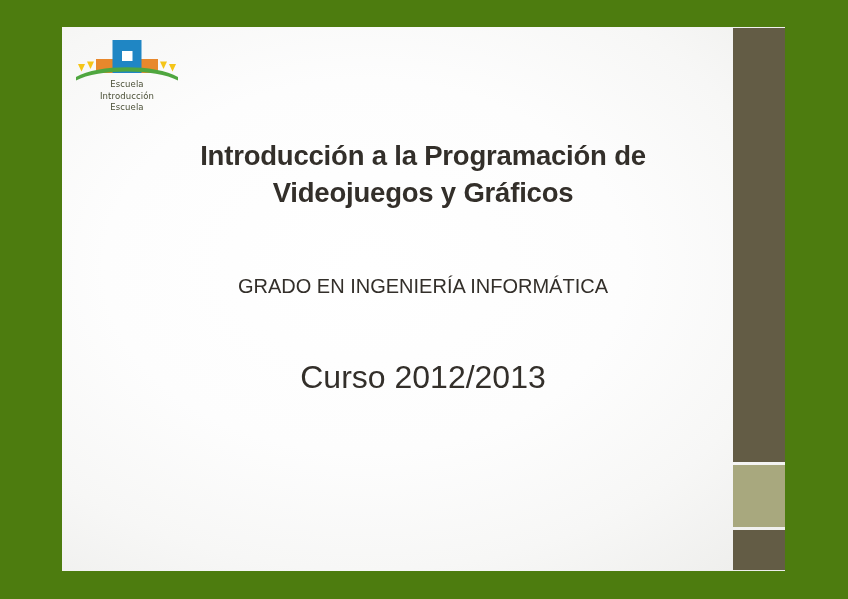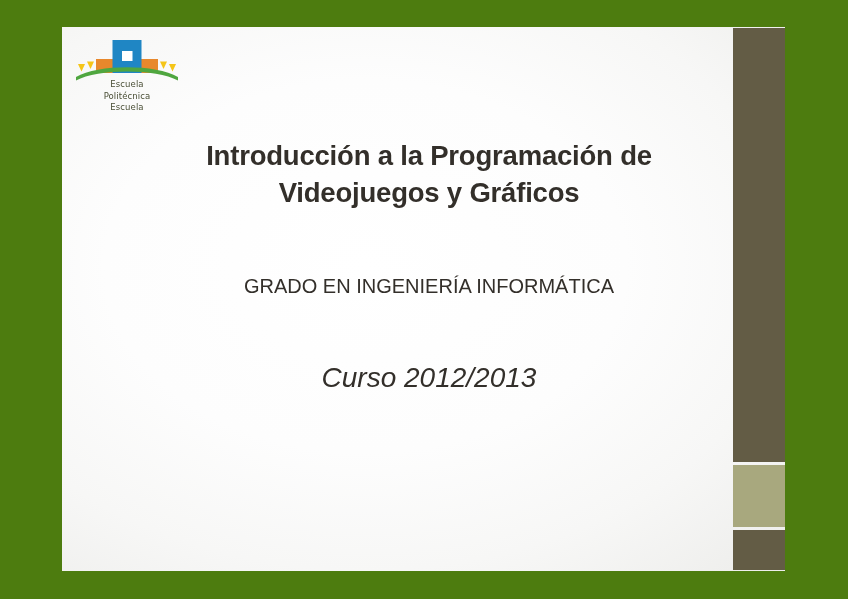--- a/index.html
+++ b/index.html
@@ -63,21 +63,21 @@
     font-family: "DejaVu Sans", sans-serif;
     font-size: 8.5px;
     line-height: 11.5px;
     letter-spacing: 0.1px;
   }
   .logo-text span { display: block; white-space: nowrap; }
 
   
   #slide-body {
     position: absolute;
-    left: 62px;
+    left: 56px;
     top: 110px;
     width: 610px;
     text-align: center;
   }
 
   #title-text {
     font-family: "Liberation Sans", sans-serif;
     font-weight: bold;
     font-size: 27.5px;
     line-height: 37px;
@@ -94,27 +94,26 @@
     line-height: 33px;
     color: #332f2a;
     margin: 0;
     padding: 0;
     margin-top: 59px;
   }
 
   #course-text {
     font-family: "Liberation Sans", sans-serif;
     font-weight: normal;
-    font-size: 28px;
+    font-size: 32px;
     line-height: 33px;
     color: #332f2a;
     margin: 0;
     padding: 0;
     margin-top: 58px;
-    font-style: italic;
   }
 
   
   #side-bar {
     position: absolute;
     left: 671px;
     top: 1px;
     width: 52px;
     height: 542px;
   }
@@ -149,21 +148,21 @@
 
         <rect x="44.5" y="7" width="29" height="33" fill="#1f86c4"></rect>
 
         <rect x="54" y="18" width="10.5" height="10" fill="#ffffff"></rect>
 
         <path d="M8,44 C30,31 88,31 110,44 L110,47.5 C88,35.5 30,35.5 8,47.5 Z" fill="#4fa63f"></path>
       </svg>
 
       <div class="logo-text" style="color: rgb(74, 79, 54);">
         <span>Escuela</span>
-        <span>Politécnica</span>
+        <span>Introducción</span>
         <span>Escuela</span>
       </div>
     </div>
 
     <div id="slide-body">
       <h1 id="title-text" style="color: rgb(51, 47, 42);">Introducción a la Programación de Videojuegos y Gráficos</h1>
       <p id="degree-text" style="color: rgb(51, 47, 42);">GRADO EN INGENIERÍA INFORMÁTICA</p>
       <p id="course-text" style="color: rgb(51, 47, 42);">Curso 2012/2013</p>
     </div>
 

